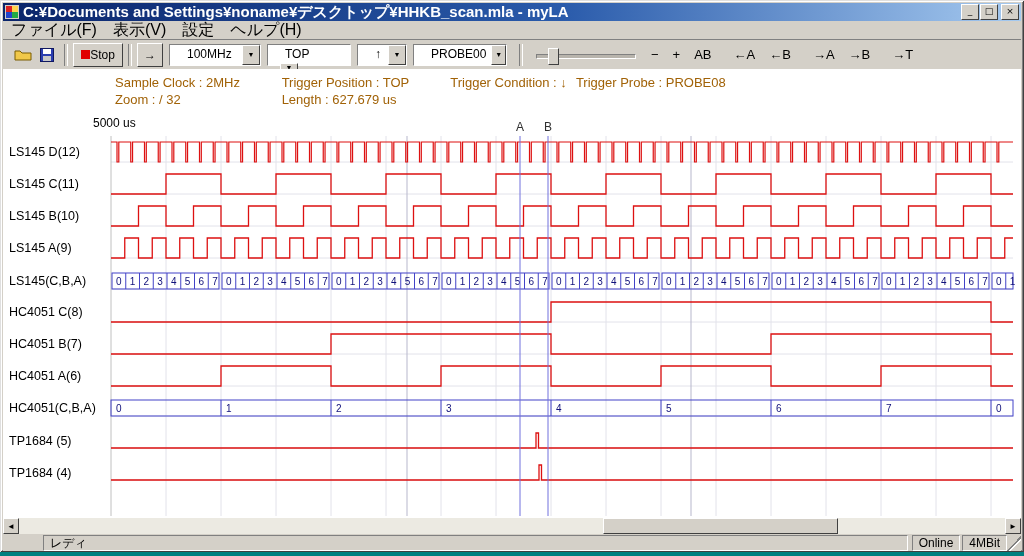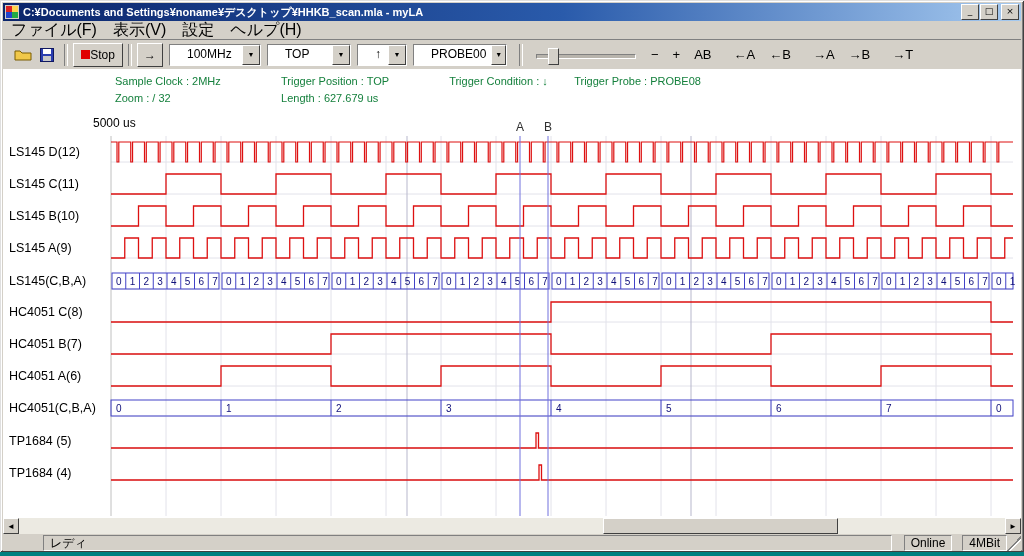--- a/index.html
+++ b/index.html
@@ -11,21 +11,21 @@
   .window{
     position:absolute;left:0;top:0;width:1024px;height:552px;background:#d4d0c8;
     box-shadow:inset 1px 1px 0 #dfdfdf, inset -1px -1px 0 #404040, inset 2px 2px 0 #ffffff, inset -2px -2px 0 #808080;
   }
   
   .titlebar{
     position:absolute;left:3px;top:3px;right:3px;height:18px;
     background:linear-gradient(90deg,#0a246a 0%,#2a5bab 55%,#a6caf0 100%);
     display:flex;align-items:center;padding:0 2px;color:#fff;
   }
-  .titlebar .ttl{font-size:11px;font-weight:bold;margin-left:4px;white-space:nowrap;overflow:hidden;flex:1;}
+  .titlebar .ttl{font-size:15px;font-weight:bold;margin-left:4px;white-space:nowrap;overflow:hidden;flex:1;}
   .winbtn{
     width:16px;height:14px;background:#d4d0c8;color:#000;font-size:9px;line-height:12px;
     text-align:center;margin-left:1px;
     border:1px solid;border-color:#fff #404040 #404040 #fff;font-family:"DejaVu Sans",sans-serif;
   }
   .winbtn.close{margin-left:3px;}
   
   .menubar{
     position:absolute;left:3px;top:21px;right:3px;height:18px;background:#d4d0c8;
     display:flex;align-items:center;font-size:16px;border-bottom:1px solid #808080;box-shadow:0 1px 0 #ffffff;
@@ -52,38 +52,38 @@
     width:16px;background:#d4d0c8;border:1px solid;border-color:#ffffff #404040 #404040 #ffffff;
     font-size:7px;display:flex;align-items:center;justify-content:center;color:#000;
   }
   .slider{position:relative;width:100px;height:18px;margin:0 8px;}
   .slider .track{position:absolute;left:0;right:0;top:8px;height:3px;border:1px solid;border-color:#808080 #fff #fff #808080;background:#b8b4ac;}
   .slider .thumb{position:absolute;left:12px;top:2px;width:9px;height:15px;background:#d4d0c8;border:1px solid;border-color:#fff #404040 #404040 #fff;}
   .flatbtn{padding:3px 7px;font-size:13px;white-space:nowrap;}
   .grpgap{width:8px;}
   
   .client{position:absolute;left:3px;top:69px;width:1018px;height:449px;background:#ffffff;overflow:hidden;}
-  .inforow{position:absolute;left:112px;font-size:11px;color:#15803d;white-space:nowrap;}
+  .inforow{position:absolute;left:112px;font-size:13px;color:#a16207;white-space:nowrap;}
   .inforow span{display:inline-block;}
   .c1{width:163px;} .c2{width:165px;} .c3{width:122px;}
   #wavesvg{position:absolute;left:0;top:44px;}
   
   .hscroll{position:absolute;left:3px;top:518px;right:3px;height:16px;background:#eceae2;display:block;}
   .sarrow{
     position:absolute;top:0;width:16px;height:16px;background:#d4d0c8;
     border:1px solid;border-color:#fff #404040 #404040 #fff;
     font-size:8px;display:flex;align-items:center;justify-content:center;box-sizing:border-box;color:#000;
   }
   .sarrow.left{left:0;} .sarrow.right{right:0;}
   .sthumb{position:absolute;left:600px;top:0;width:235px;height:16px;background:#d4d0c8;border:1px solid;border-color:#fff #404040 #404040 #fff;box-sizing:border-box;}
   
   .statusbar{position:absolute;left:3px;top:535px;right:3px;height:16px;background:#d4d0c8;display:flex;align-items:stretch;font-size:12px;padding-left:40px;}
   .panel{border:1px solid;border-color:#808080 #ffffff #ffffff #808080;padding:0 6px;display:flex;align-items:center;white-space:nowrap;}
   .panel.ready{flex:1;margin-right:2px;}
-  .panel.fixed{margin-left:10px;}
+  .panel.fixed{margin-left:2px;}
   .grip{width:14px;background:
     linear-gradient(135deg,transparent 0 50%,#808080 50% 57%,#fff 57% 64%,transparent 64%) ;
   }
 </style>
 </head>
 <body>
 
 <div class="window">
 
   <div class="titlebar">
@@ -126,21 +126,21 @@
       <span>Stop</span>
     </div>
     <div class="sep"></div>
     <div class="raised runbtn">
       <span>→</span>
     </div>
     <div class="combo" style="width:78px;">
       <span class="val" style="flex:1;">100MHz</span>
       <span class="drop">▼</span>
     </div>
-    <div class="combo" style="width:70px;">
+    <div class="combo" style="width:70px;flex-direction:column;">
       <span class="val" style="flex:1;">TOP</span>
       <span class="drop">▼</span>
     </div>
     <div class="combo" style="width:36px;">
       <span class="val" style="flex:1;">↑</span>
       <span class="drop">▼</span>
     </div>
     <div class="combo" style="width:80px;text-align:right;">
       <span class="val" style="flex:1;">PROBE00</span>
       <span class="drop">▼</span>

